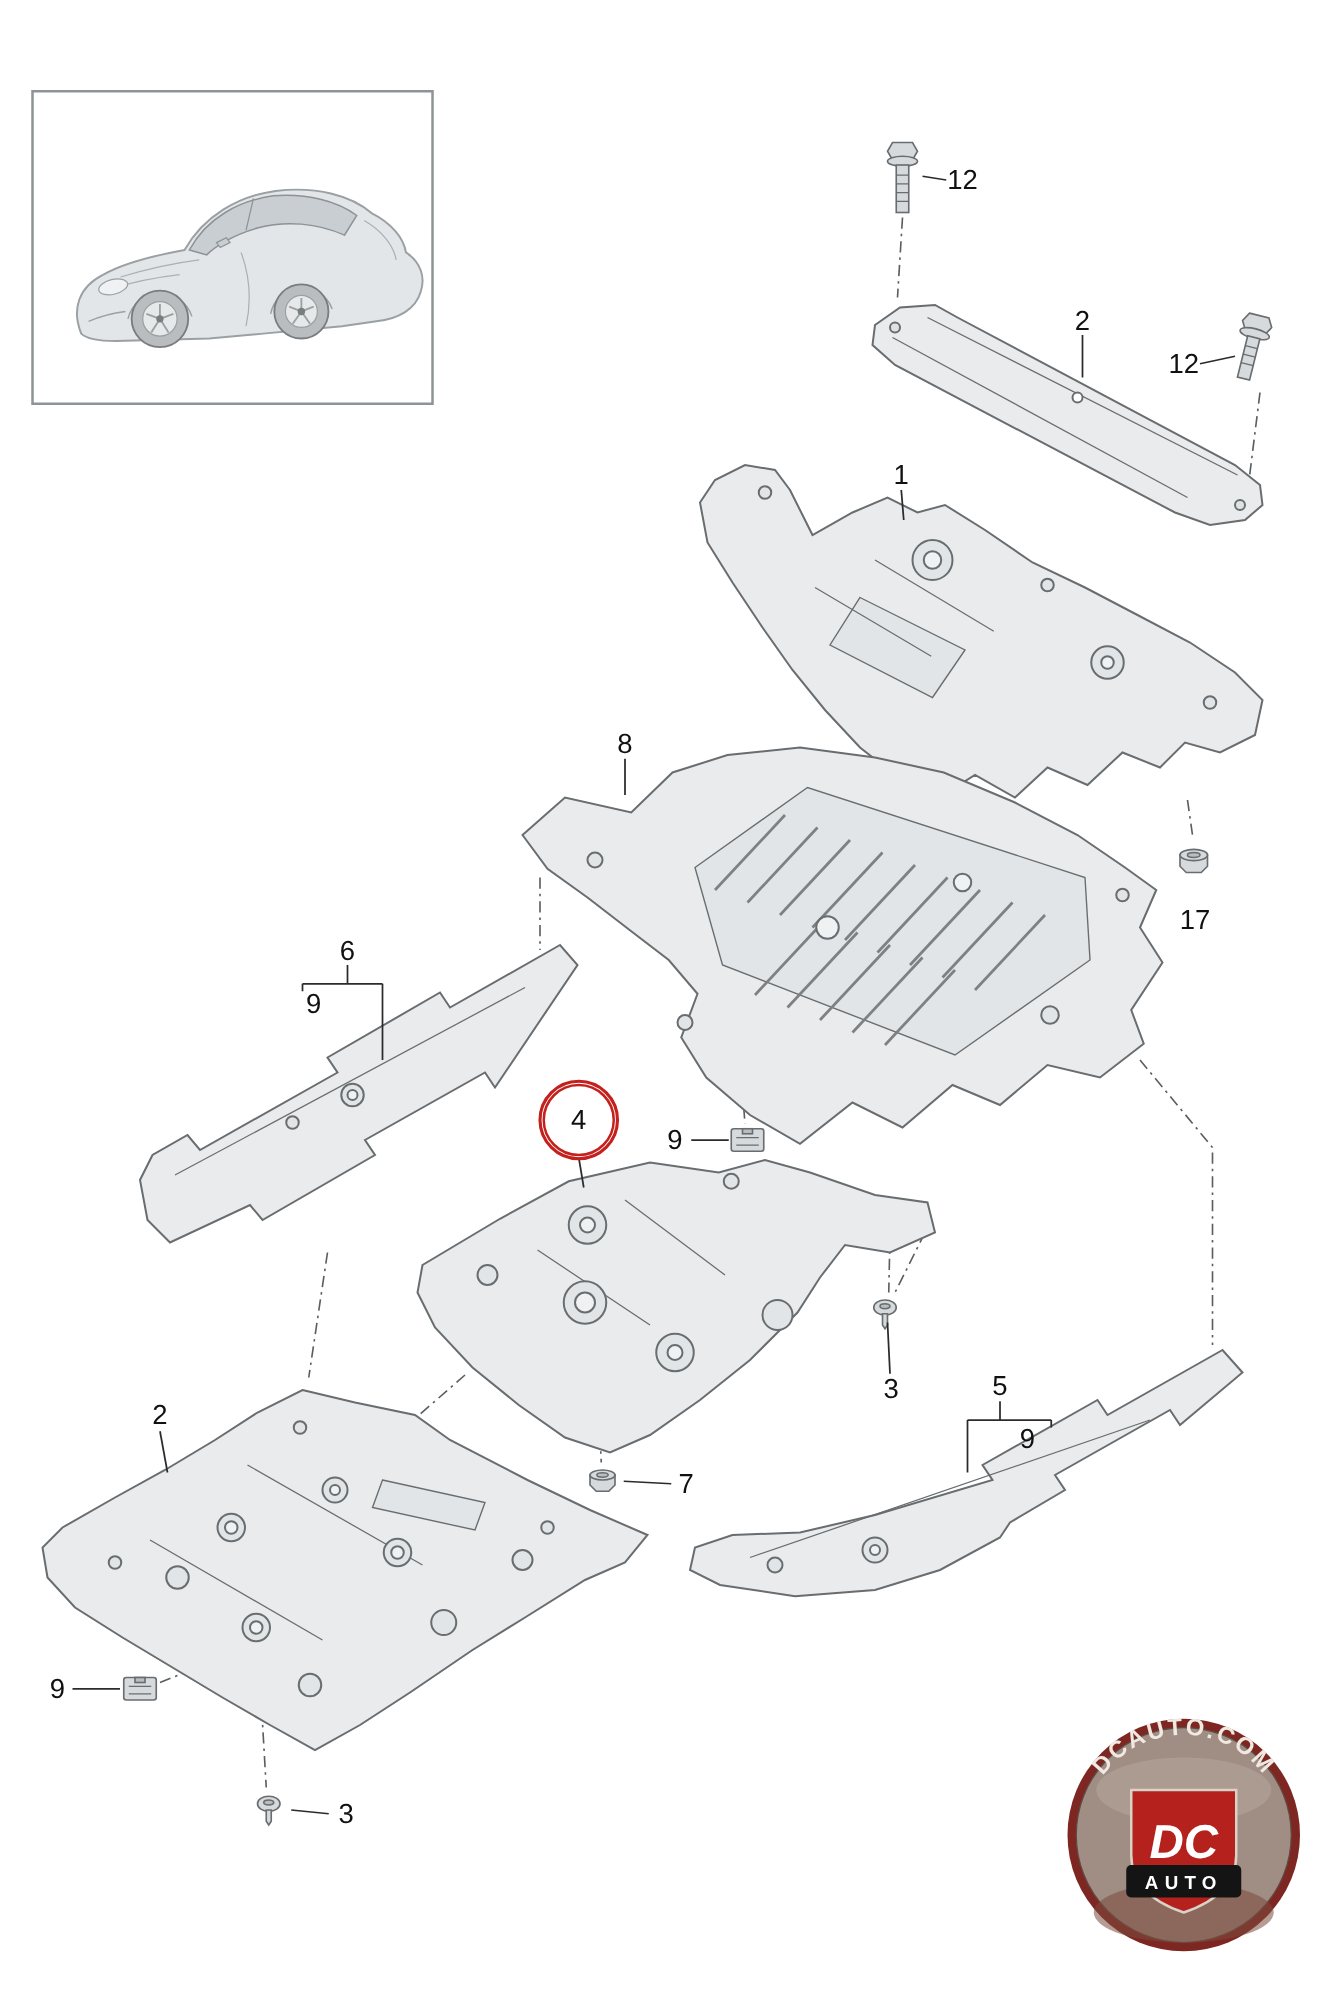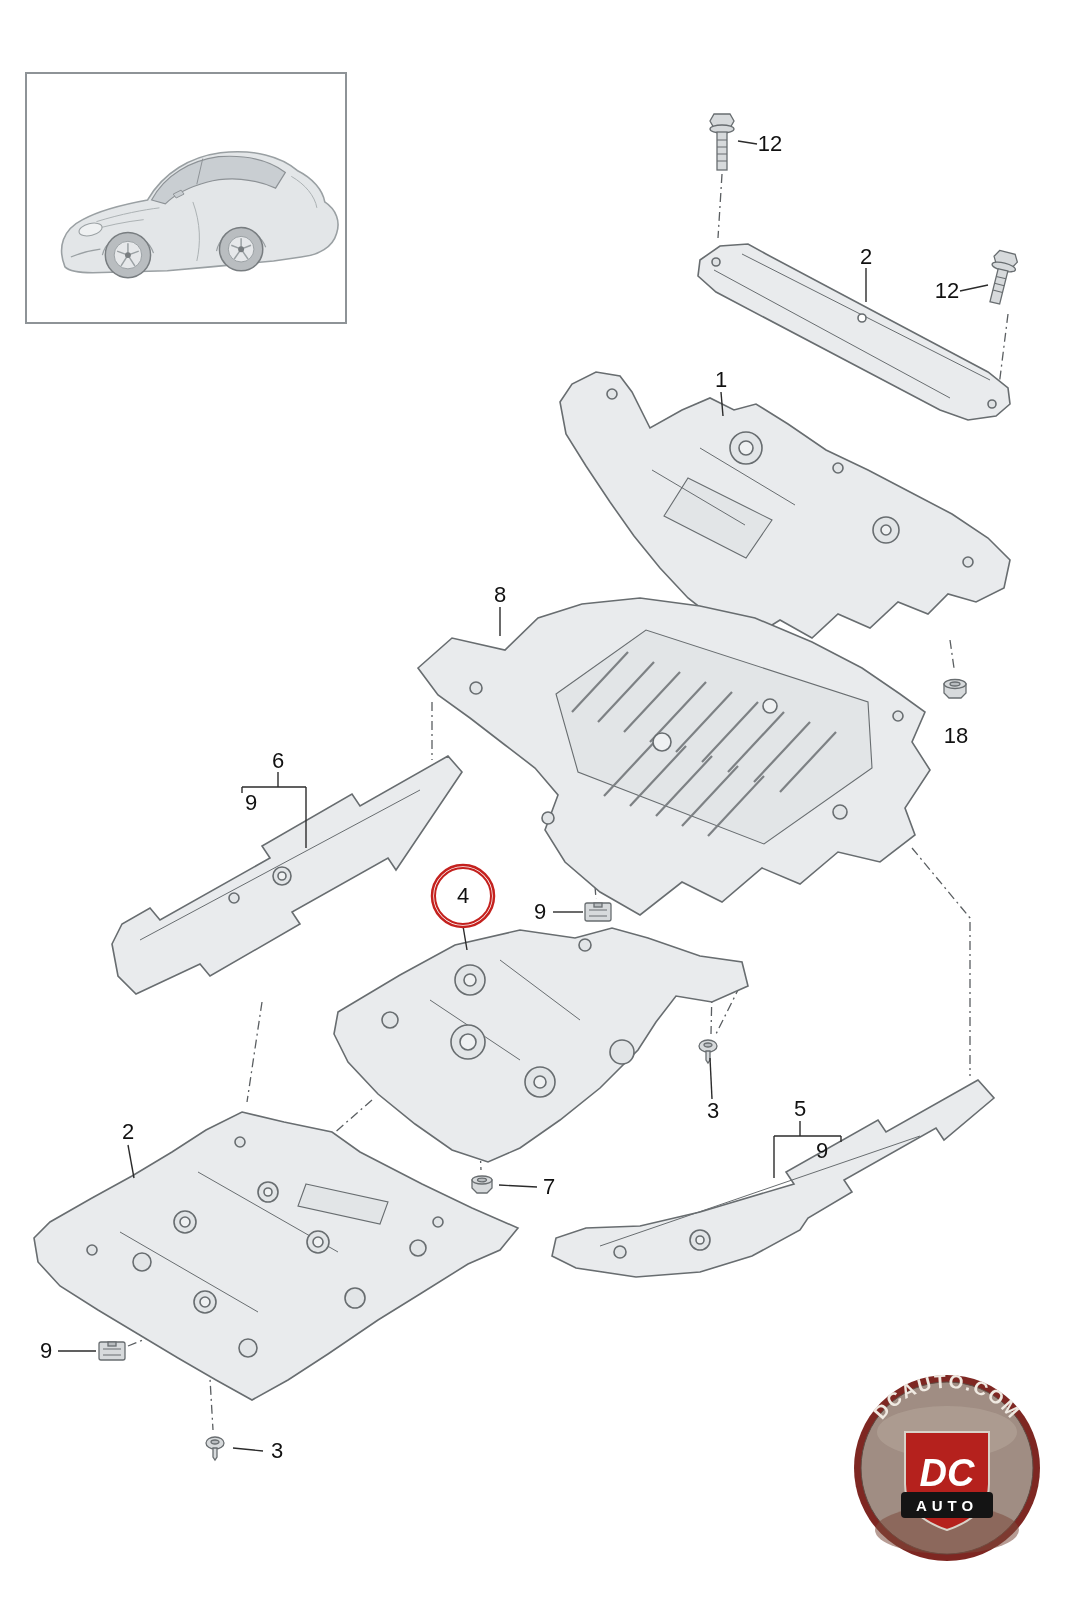--- a/index.html
+++ b/index.html
@@ -286,21 +286,21 @@
       </g>
       <path d="M 148,122 l 8,-4 l 3,4 l -8,4 Z" fill="#c9ced2" stroke="#8d9296" stroke-width="1"></path>
     </svg>
   </div>
 
   <div class="callout" style="left:770px;top:144px">12</div>
   <div class="callout" style="left:866px;top:257px">2</div>
   <div class="callout" style="left:947px;top:291px">12</div>
   <div class="callout" style="left:721px;top:380px">1</div>
   <div class="callout" style="left:500px;top:595px">8</div>
-  <div class="callout" style="left:956px;top:736px">18</div>
+  <div class="callout" style="left:956px;top:736px">17</div>
   <div class="callout" style="left:278px;top:761px">6</div>
   <div class="callout" style="left:251px;top:803px">9</div>
   <div class="callout" style="left:540px;top:912px">9</div>
   <div class="callout" style="left:713px;top:1111px">3</div>
   <div class="callout" style="left:549px;top:1187px">7</div>
   <div class="callout" style="left:800px;top:1109px">5</div>
   <div class="callout" style="left:822px;top:1151px">9</div>
   <div class="callout" style="left:128px;top:1132px">2</div>
   <div class="callout" style="left:46px;top:1351px">9</div>
   <div class="callout" style="left:277px;top:1451px">3</div>

